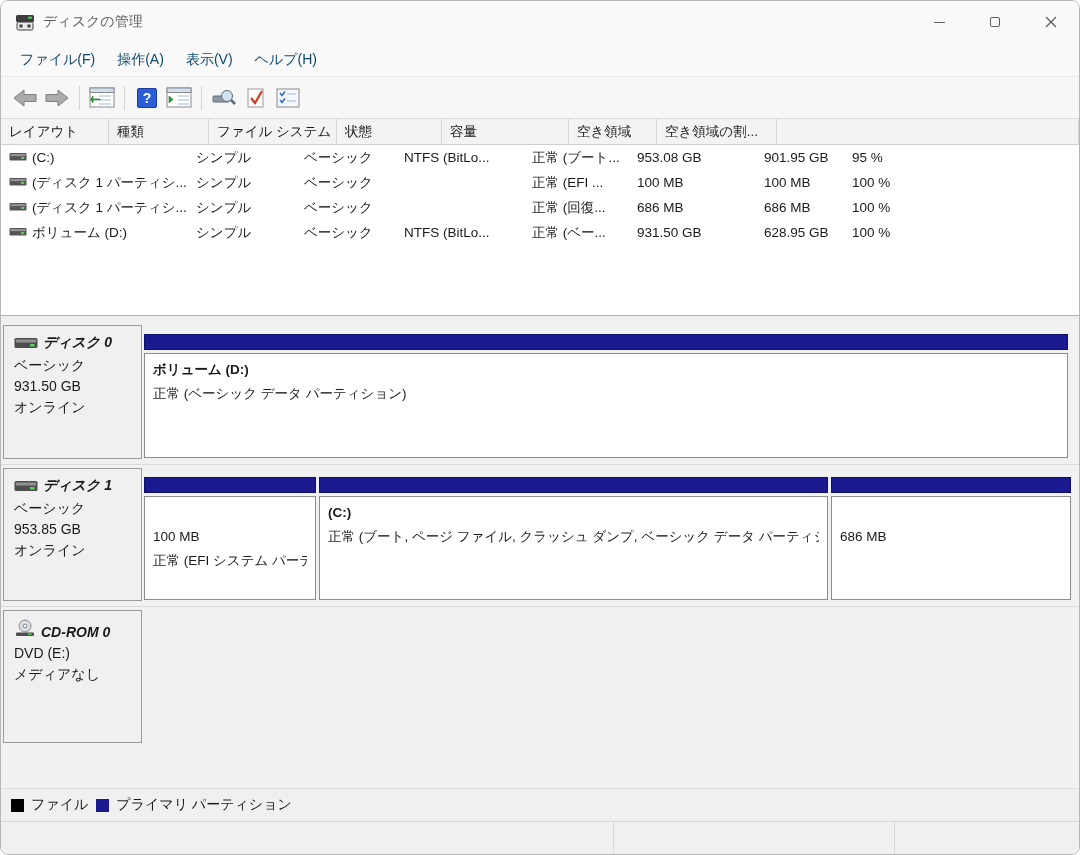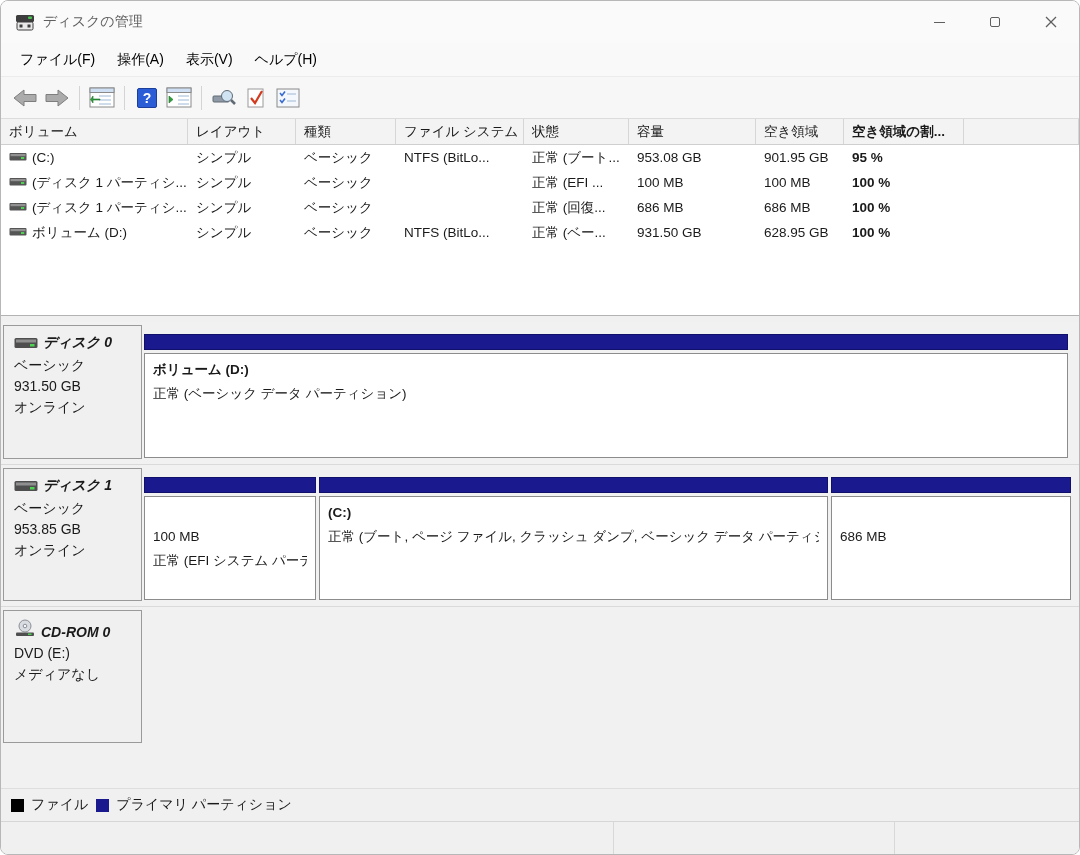--- a/index.html
+++ b/index.html
@@ -13,35 +13,35 @@
   .titlebar{height:42px;background:#fafafa;display:flex;align-items:center;flex:none;}
   .titlebar .appicon{margin:0 8px 0 14px;display:flex;align-items:center;}
   .titlebar .title{color:#5f5f5f;font-size:14px;}
   .titlebar .spacer{flex:1;}
   .winbtn{width:56px;height:42px;display:flex;align-items:center;justify-content:center;cursor:default;}
   .glyph-min{display:block;width:11px;border-top:1px solid #5f5f5f;}
   .glyph-max{display:block;width:10px;height:10px;border:1px solid #5f5f5f;border-radius:2px;}
   .glyph-close{stroke:#5f5f5f;stroke-width:1.2;}
   
   .menubar{height:34px;background:#f9f9f9;display:flex;align-items:center;padding-left:8px;flex:none;border-bottom:1px solid #ececec;}
-  .menuitem{padding:6px 11px;color:#000000;}
+  .menuitem{padding:6px 11px;color:#0c4a6e;}
   
   .toolbar{height:42px;background:#f7f7f7;border-bottom:1px solid #dcdcdc;display:flex;align-items:center;padding-left:8px;flex:none;}
   .tbtn{width:30px;height:30px;display:flex;align-items:center;justify-content:center;margin:0 1px;}
   .tsep{width:1px;height:24px;background:#d4d4d4;margin:0 6px;}
   .helpbox{width:20px;height:20px;background:#2b5dd7;border:1px solid #1c3f9b;border-radius:2px;color:#fff;
     display:flex;align-items:center;justify-content:center;font-weight:bold;font-size:14px;}
   
   .listpane{height:196px;background:#fff;flex:none;overflow:hidden;}
   .lheader{height:26px;display:flex;background:#f3f3f3;border-bottom:1px solid #cfcfcf;}
   .hcell{padding:4px 0 0 8px;border-right:1px solid #d6d6d6;font-size:13.5px;white-space:nowrap;overflow:hidden;color:#1a1a1a;}
   .lrow{height:25px;display:flex;align-items:center;}
   .cell{padding-left:8px;white-space:nowrap;overflow:hidden;font-size:13.5px;display:flex;align-items:center;gap:5px;}
   .c0{width:187px;} .c1{width:108px;} .c2{width:100px;} .c3{width:128px;}
-  .c4{width:105px;} .c5{width:127px;} .c6{width:88px;} .c7{width:120px;font-weight:bold;} .c8{flex:1;}
+  .c4{width:105px;} .c5{width:127px;} .c6{width:88px;} .c7{width:120px;} .c8{flex:1;}
   
   .splitter{height:7px;background:#f0f0f0;border-top:1px solid #b3b3b3;flex:none;}
   
   .diskpane{height:466px;background:#f1f1f1;flex:none;position:relative;}
   .diskrow{height:142px;position:relative;}
   .diskrow + .diskrow{border-top:1px solid #dadada;}
   .disklabel{position:absolute;left:2px;top:3px;bottom:5px;width:139px;background:#f0f0f0;
     border:1px solid #9a9a9a;padding:8px 6px 0 10px;}
   .disklabel .dl-line1{font-weight:bold;display:flex;align-items:flex-end;gap:5px;margin-bottom:3px;white-space:nowrap;font-style:italic;}
   .disklabel .dl-line{line-height:21px;white-space:nowrap;}
@@ -160,21 +160,20 @@
         <path d="M4 5 L6 7.5 L9 3.5" fill="none" stroke="#3a6bd0" stroke-width="1.6"></path>
         <path d="M4 12 L6 14.5 L9 10.5" fill="none" stroke="#3a6bd0" stroke-width="1.6"></path>
         <line x1="11" y1="6" x2="20" y2="6" stroke="#9db8d6"></line>
           <line x1="11" y1="13" x2="20" y2="13" stroke="#9db8d6"></line>
       </svg>
     </span>
   </div>
 
   <div class="listpane">
     <div class="lheader">
-      <div class="hcell c0">ボリューム</div>
       <div class="hcell c1">レイアウト</div>
       <div class="hcell c2">種類</div>
       <div class="hcell c3">ファイル システム</div>
       <div class="hcell c4">状態</div>
       <div class="hcell c5">容量</div>
       <div class="hcell c6">空き領域</div>
       <div class="hcell c7">空き領域の割...</div>
       <div class="hcell c8"></div>
     </div>
 

